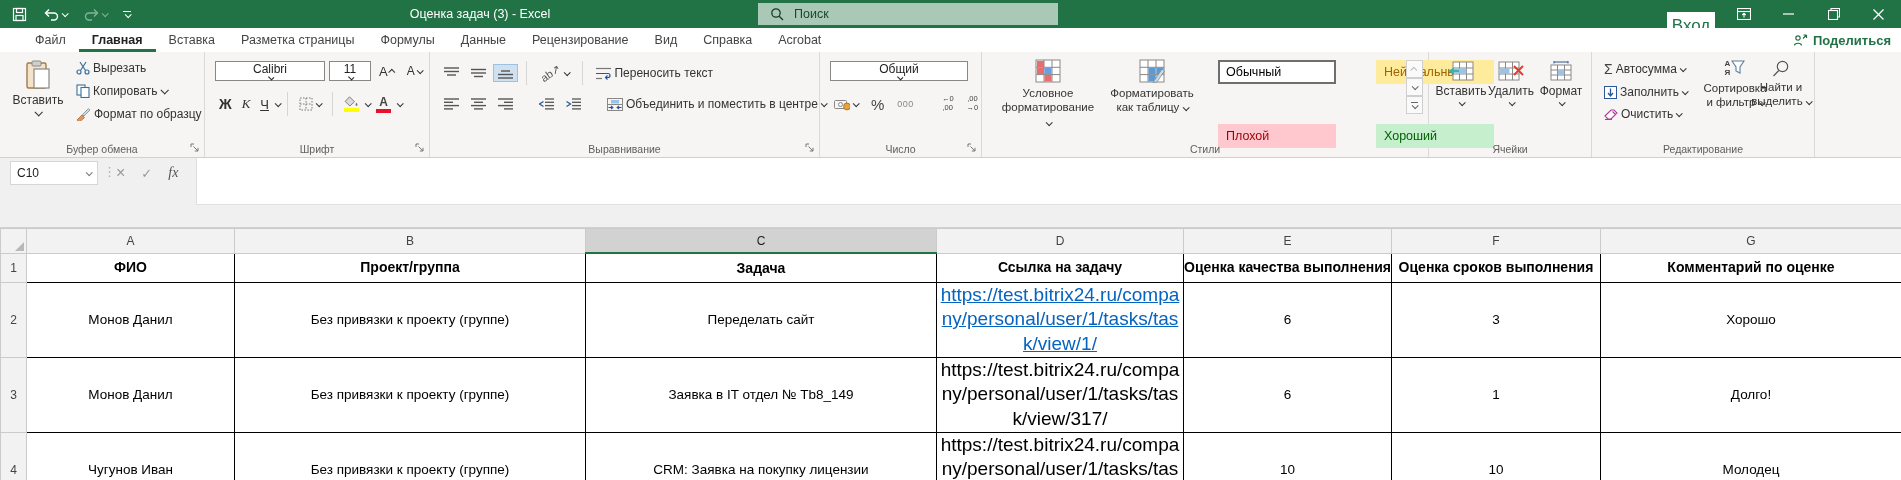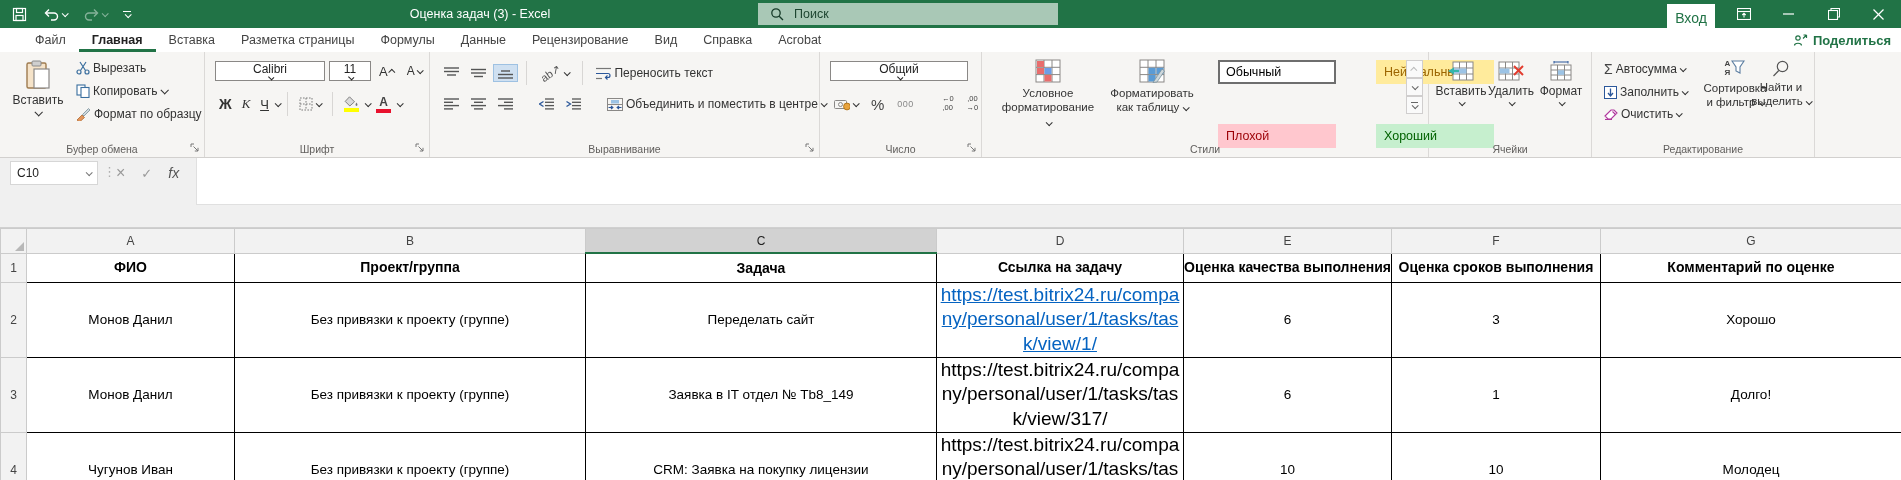--- a/index.html
+++ b/index.html
@@ -11,21 +11,21 @@
   .qat{position:absolute;left:12px;top:0;height:28px;display:flex;align-items:center;gap:16px;}
   .qat .ic{display:flex;align-items:center;gap:2px;font-size:15px;line-height:1;color:#fff;}
   .dim{opacity:.45;}
   .chev{display:inline-block;width:5px;height:5px;border-right:1.4px solid currentColor;border-bottom:1.4px solid currentColor;transform:rotate(45deg) translateY(-1px);}
   .chev.up{transform:rotate(-135deg) translateY(-1px);}
   .chev.sm{width:4px;height:4px;}
   .wtitle{position:absolute;left:300px;width:360px;top:0;height:28px;line-height:28px;text-align:center;font-size:12.5px;}
   .searchbox{position:absolute;left:758px;top:3px;width:300px;height:22px;background:#a9c8b6;display:flex;align-items:center;gap:8px;padding-left:12px;box-sizing:border-box;}
   .searchbox input{background:transparent;border:none;outline:none;font-size:12.5px;color:#b91c1c;width:220px;font-family:inherit;}
   .searchbox input::placeholder{color:#1d4530;opacity:1;}
-  .signin{position:absolute;right:186px;top:4px;height:28px;width:48px;background:#fff;color:#217346;font-size:14px;display:flex;align-items:center;justify-content:center;}
+  .signin{position:absolute;right:186px;top:12px;height:28px;width:48px;background:#fff;color:#217346;font-size:17px;display:flex;align-items:center;justify-content:center;}
   .winctl{position:absolute;right:0;top:0;height:28px;display:flex;}
   .winctl>div{width:45px;height:28px;display:flex;align-items:center;justify-content:center;font-size:14px;color:#fff;}
   
   .tabrow{position:absolute;left:0;top:28px;width:100%;height:24px;background:#fff;display:flex;align-items:stretch;padding-left:22px;box-sizing:border-box;font-size:12.5px;color:#444;}
   .tab{display:flex;align-items:center;padding:0 13px;white-space:nowrap;}
   .tab.active{font-weight:bold;color:#222;border-bottom:3px solid #217346;padding-top:3px;}
   .share{position:absolute;right:10px;top:28px;height:24px;display:flex;align-items:center;gap:5px;color:#217346;font-size:13px;font-weight:bold;}
   
   .ribbon{position:absolute;left:0;top:52px;width:100%;height:106px;background:#f6f5f3;border-bottom:1px solid #d2d0ce;box-sizing:border-box;}
   .group{position:absolute;top:0;height:105px;border-right:1px solid #dbd9d7;box-sizing:border-box;}
@@ -43,21 +43,21 @@
   .sel-ic{background:#cfe0f1;outline:1px solid #9ec1e2;}
   
   .chip{width:118px;height:24px;line-height:24px;font-size:12.5px;padding-left:8px;box-sizing:border-box;white-space:nowrap;overflow:hidden;}
   .gscroll{display:flex;flex-direction:column;}
   .gscroll>div{width:17px;height:18px;border:1px solid #d0cece;background:#fafafa;display:flex;align-items:center;justify-content:center;color:#666;box-sizing:border-box;}
   
   .fbar{position:absolute;left:0;top:158px;width:100%;height:70px;background:#f0f0f0;border-bottom:1px solid #d0d0d0;box-sizing:border-box;}
   .namebox{position:absolute;left:10px;top:3px;width:88px;height:24px;background:#fff;border:1px solid #d6d6d6;display:flex;align-items:center;justify-content:space-between;padding:0 6px;font-size:12px;color:#222;box-sizing:border-box;}
   .fdots{position:absolute;left:103px;top:6px;color:#b0b0b0;font-size:13px;}
   .fbtns{position:absolute;left:116px;top:3px;height:24px;display:flex;align-items:center;gap:16px;color:#999;font-size:13px;}
-  .fx{font-family:Liberation Sans, sans-serif;font-style:italic;color:#555;font-size:14px;}
+  .fx{font-family:Liberation Serif, serif;font-style:italic;color:#555;font-size:14px;}
   .finput{position:absolute;left:196px;right:0;top:0;height:46px;background:#fff;border-left:1px solid #e0e0e0;border-bottom:1px solid #e0e0e0;}
   .finput input{width:100%;height:100%;border:none;outline:none;font-family:inherit;font-size:13px;box-sizing:border-box;padding:2px 6px;}
   
   .sheet{position:absolute;left:0;top:228px;width:1901px;height:252px;background:#fff;}
   table.grid{border-collapse:collapse;table-layout:fixed;width:1901px;}
   .grid td,.grid th{padding:0;overflow:hidden;font-weight:normal;}
   .colhead{background:#f2f2f2;border:1px solid #cbcbcb;font-size:12px;color:#444;text-align:center;height:23px;}
   .colhead.sel{background:#d2d2d2;border-bottom:2px solid #217346;color:#222;}
   .corner{background:#f2f2f2;border:1px solid #cbcbcb;position:relative;}
   .corner::after{content:"";position:absolute;right:2px;bottom:2px;border-left:9px solid transparent;border-bottom:9px solid #b8b8b8;}

